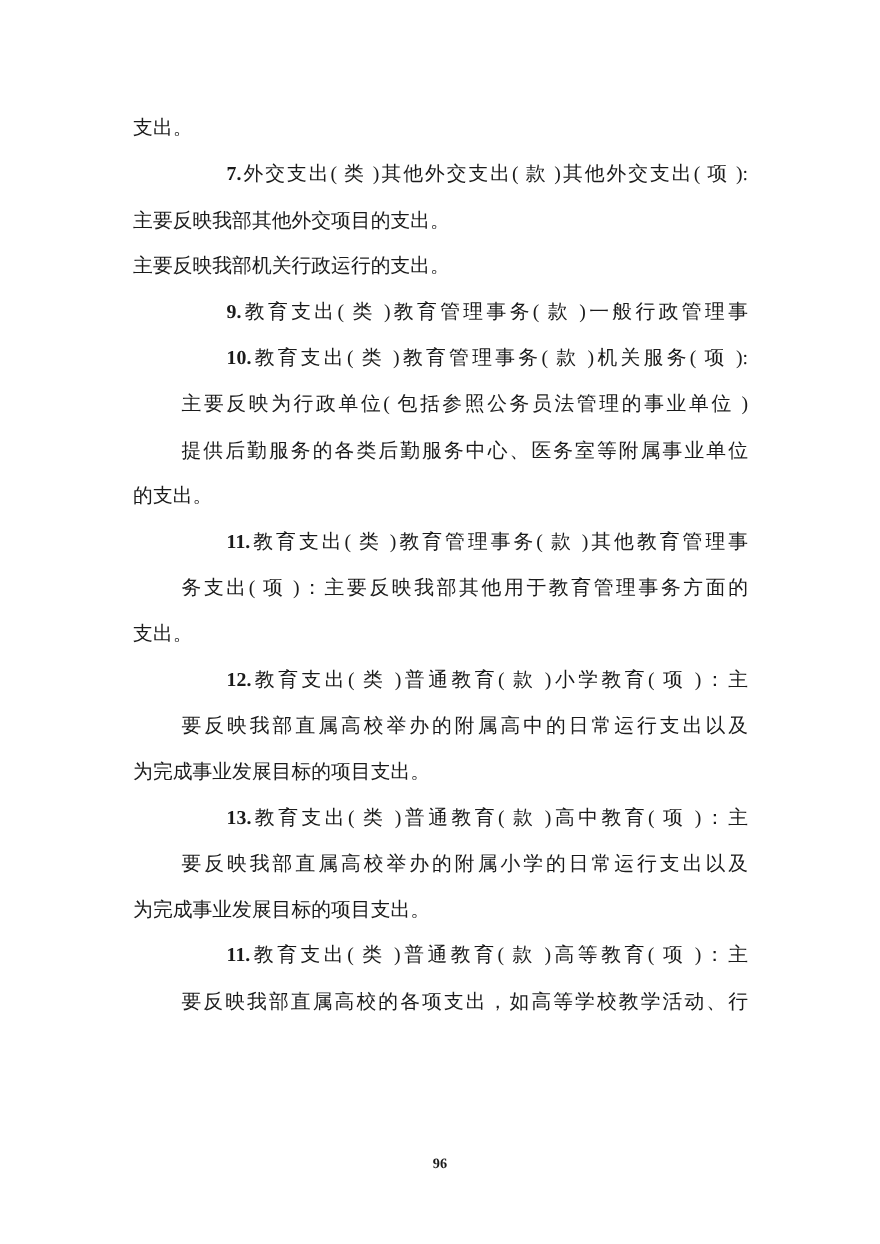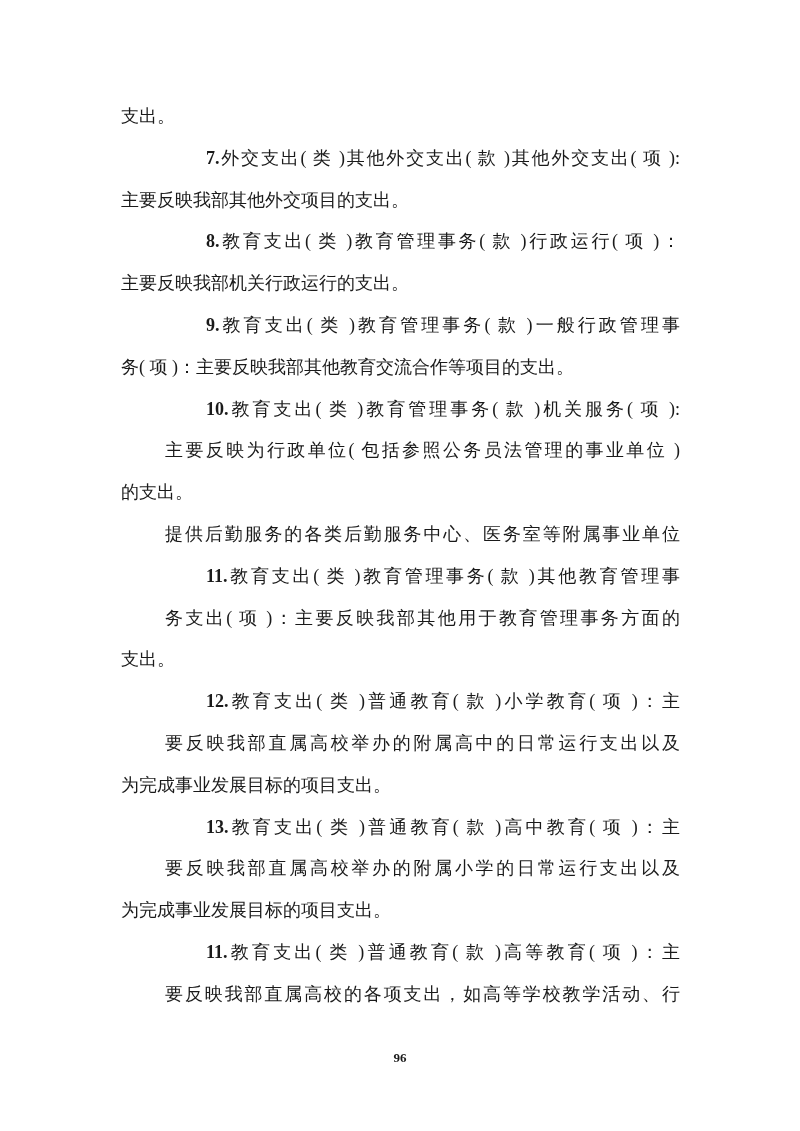--- a/index.html
+++ b/index.html
@@ -54,28 +54,26 @@
   }
 </style>
 </head>
 <body>
 
 <div class="page">
   <div class="text-block" id="text-block">
       <div class="line">支出。</div>
       <div class="line jl first"><span class="num">7.</span>外交支出( 类 )其他外交支出( 款 )其他外交支出( 项 ):</div>
       <div class="line">主要反映我部其他外交项目的支出。</div>
-      <div class="line jl first"><span class="num">8.</span>教育支出( 类 )教育管理事务( 款 )行政运行( 项 )：</div>
       <div class="line">主要反映我部机关行政运行的支出。</div>
       <div class="line jl first"><span class="num">9.</span>教育支出( 类 )教育管理事务( 款 )一般行政管理事</div>
-      <div class="line">务( 项 )：主要反映我部其他教育交流合作等项目的支出。</div>
       <div class="line jl first"><span class="num">10.</span>教育支出( 类 )教育管理事务( 款 )机关服务( 项 ):</div>
       <div class="line jl">主要反映为行政单位( 包括参照公务员法管理的事业单位 )</div>
+      <div class="line jl">提供后勤服务的各类后勤服务中心、医务室等附属事业单位</div>
       <div class="line">的支出。</div>
-      <div class="line jl">提供后勤服务的各类后勤服务中心、医务室等附属事业单位</div>
       <div class="line jl first"><span class="num">11.</span>教育支出( 类 )教育管理事务( 款 )其他教育管理事</div>
       <div class="line jl">务支出( 项 )：主要反映我部其他用于教育管理事务方面的</div>
       <div class="line">支出。</div>
       <div class="line jl first"><span class="num">12.</span>教育支出( 类 )普通教育( 款 )小学教育( 项 )：主</div>
       <div class="line jl">要反映我部直属高校举办的附属高中的日常运行支出以及</div>
       <div class="line">为完成事业发展目标的项目支出。</div>
       <div class="line jl first"><span class="num">13.</span>教育支出( 类 )普通教育( 款 )高中教育( 项 )：主</div>
       <div class="line jl">要反映我部直属高校举办的附属小学的日常运行支出以及</div>
       <div class="line">为完成事业发展目标的项目支出。</div>
       <div class="line jl first"><span class="num">11.</span>教育支出( 类 )普通教育( 款 )高等教育( 项 )：主</div>

